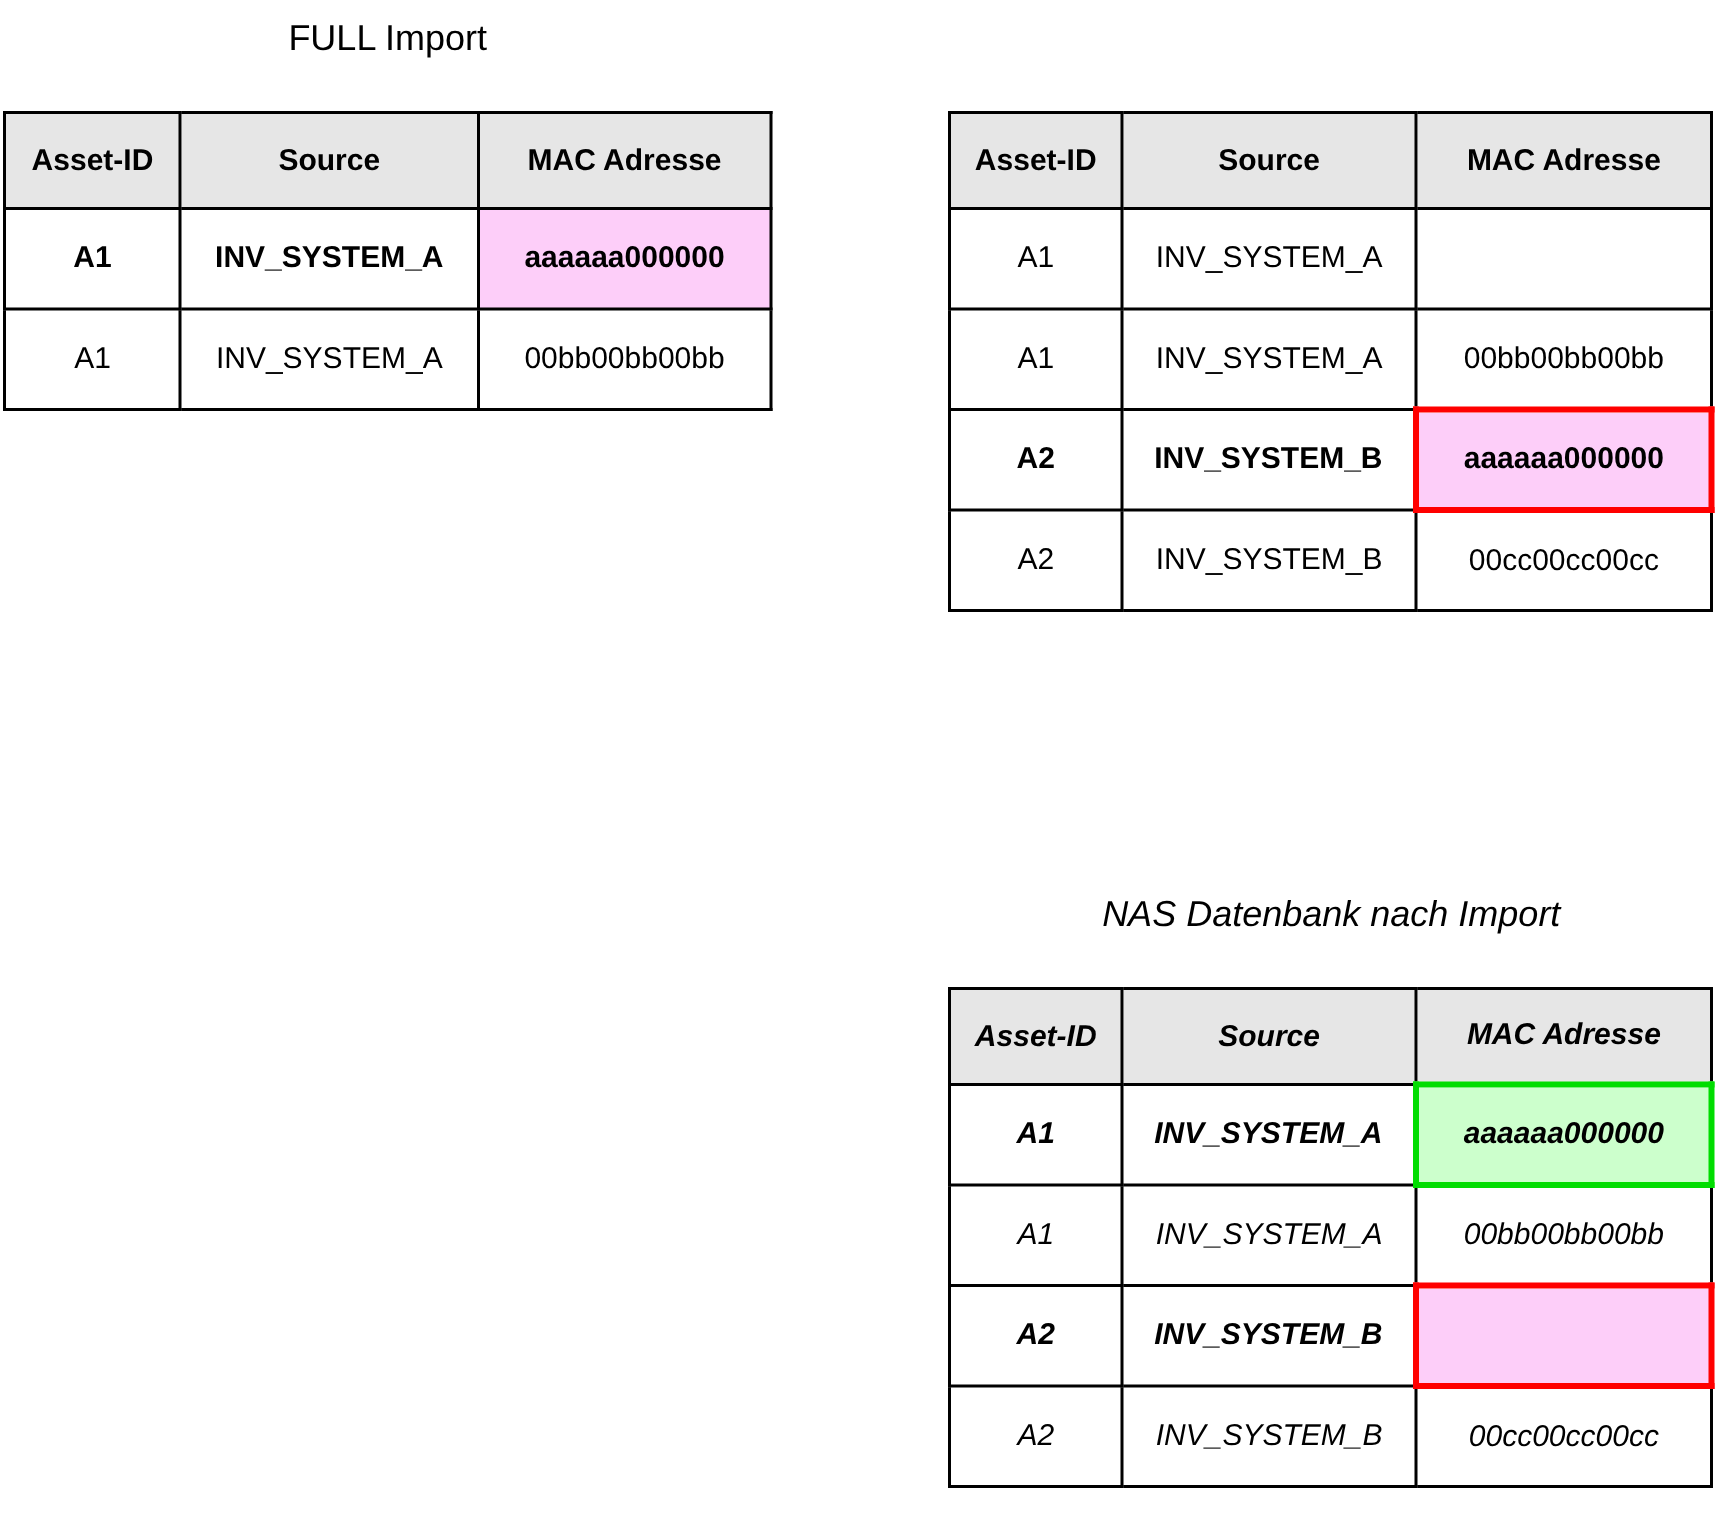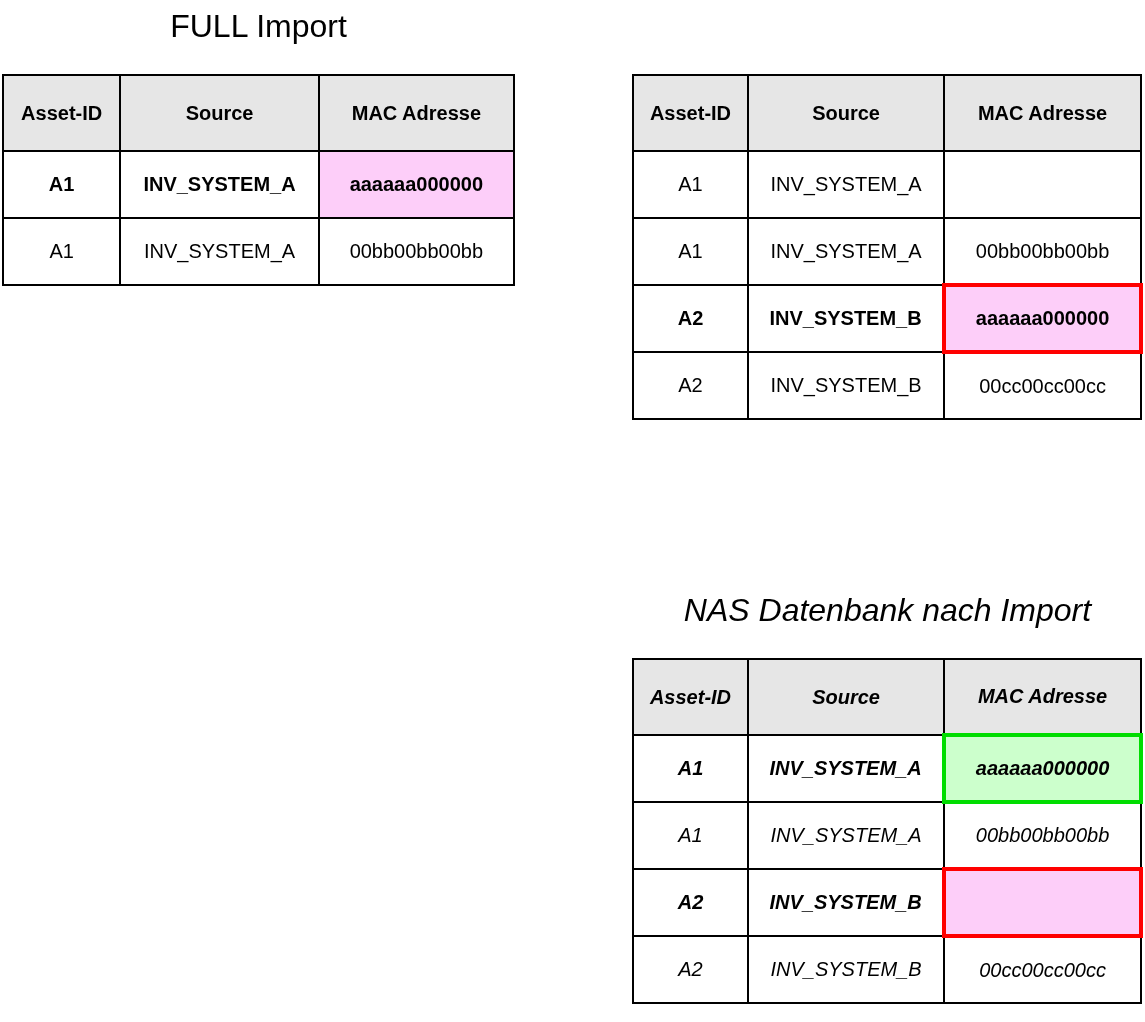--- a/index.html
+++ b/index.html
@@ -9,33 +9,33 @@
     font-family:"Liberation Sans", sans-serif;
     color:#000;
   }
   .canvas { position:relative; width:1145px; height:1022px; background:#ffffff; overflow:hidden; }
   .panel { position:absolute; }
   .panel-full   { left:2px;   top:0;     width:513px; height:320px; }
   .panel-vor    { left:632px; top:0;     width:511px; height:470px; }
   .panel-nach   { left:632px; top:584px; width:511px; height:470px;font-style:italic; }
   .diagram-title {
     position:absolute; top:8px; left:0; width:100%;
-    text-align:center; font-size:32px; line-height:36px;
+    text-align:center; font-size:24px; line-height:36px;
     white-space:nowrap; color:#000;
   }
   .data-table {
     position:absolute; top:74px; left:0;
     border-collapse:collapse; table-layout:fixed;
   }
   .data-table th, .data-table td {
     border:2px solid #000;
     text-align:center; vertical-align:middle;
     font-size:20px; padding:0; overflow:hidden;
   }
-  .data-table th { background:#e6e6e6; font-weight:bold; height:76px; }
+  .data-table th { background:#e6e6e6; font-weight:bold; height:64px; }
   .data-table td { background:#ffffff; height:67px; }
   tr.bold-row td { font-weight:bold; }
   td.hl-pink     { background:#fdcef9; }
   td.hl-pink-red { background:#fdcef9; border:4px solid #ff0000; }
   td.hl-green    { background:#ccffcc; border:4px solid #00dd00; }
 </style>
 </head>
 <body>
 
 <div class="canvas">

